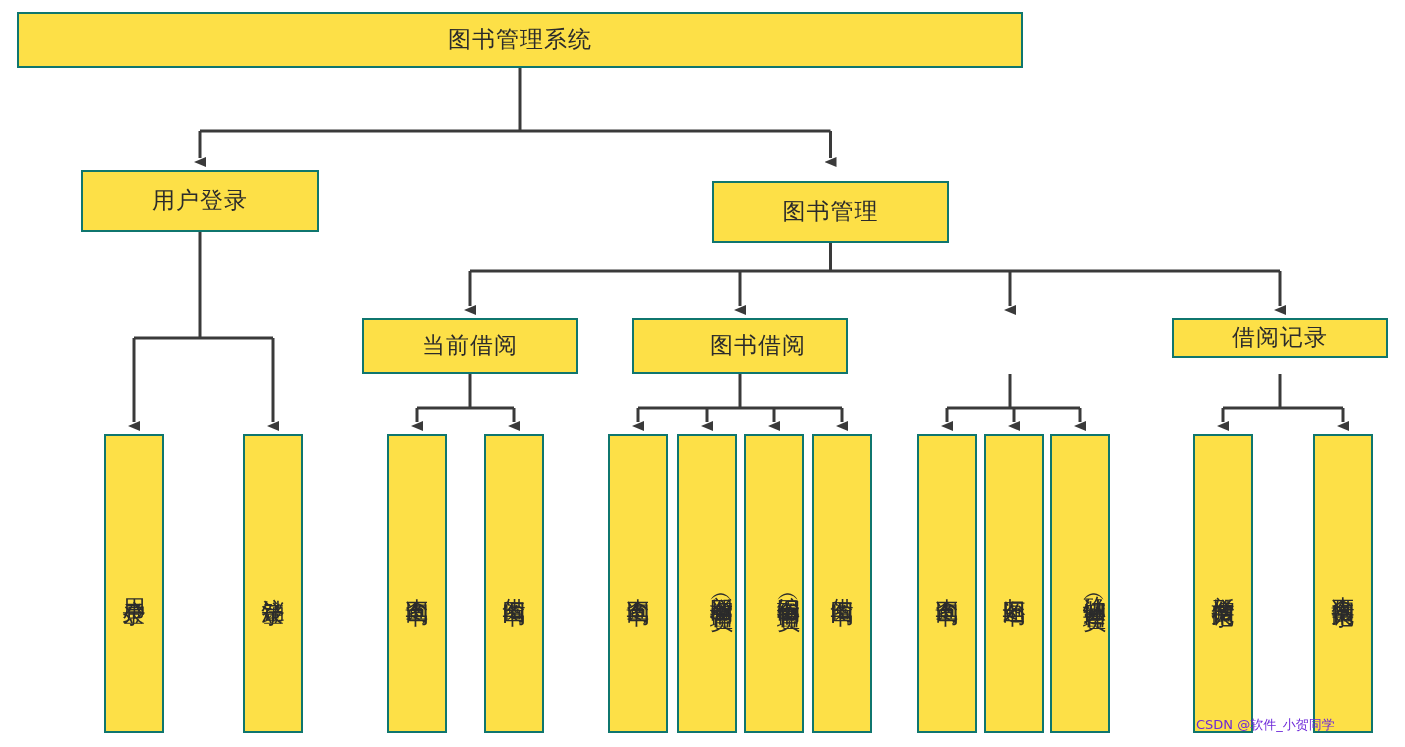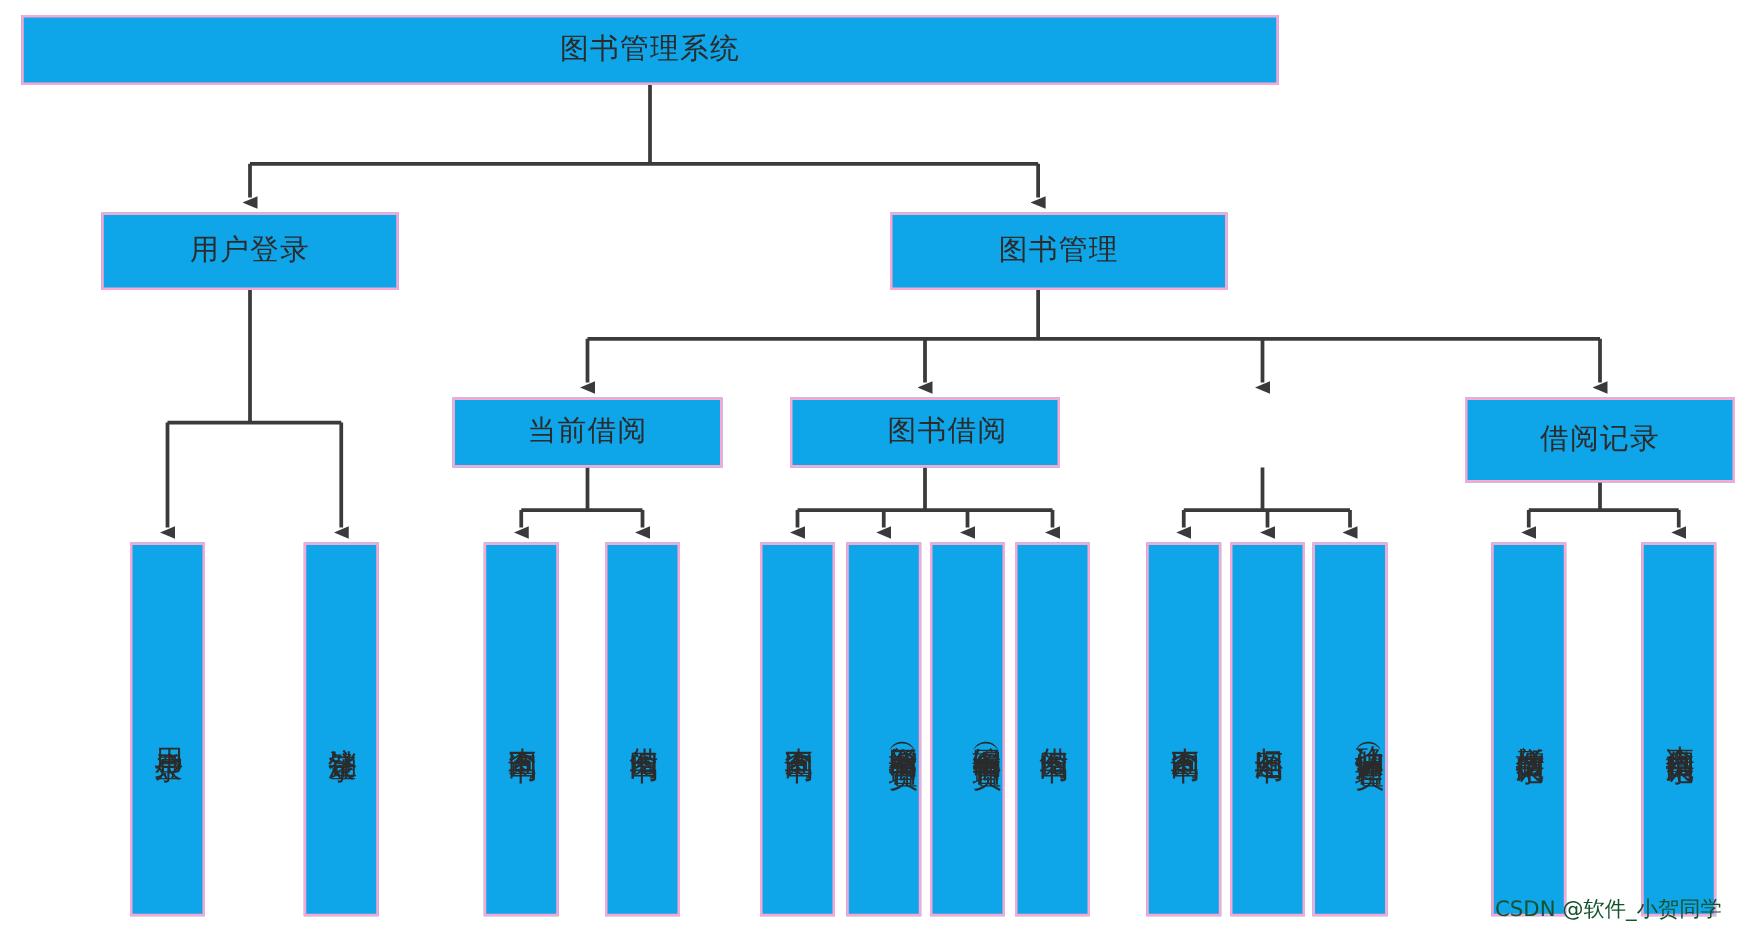--- a/index.html
+++ b/index.html
@@ -20,22 +20,22 @@
   #wires {
     position: absolute;
     left: 0;
     top: 0;
     width: 1405px;
     height: 747px;
   }
   .node {
     position: absolute;
     box-sizing: border-box;
-    border: 2px solid #f9a8d4;
-    background: #0ea5e9;
+    border: 2px solid #0f766e;
+    background: #fde047;
     display: flex;
     align-items: center;
     justify-content: center;
     color: #2b2b2b;
   }
   .node.h {
     font-size: 23px;
     letter-spacing: 1px;
     line-height: 1.1;
   }
@@ -49,22 +49,22 @@
     justify-content: center;
     padding-top: 6px;
     white-space: nowrap;
   }
   .node.v.mid {
     align-items: center;
     padding-top: 0;
   }
   .watermark {
     position: absolute;
-    color: #14532d;
-    font-size: 17px;
+    color: #6d28d9;
+    font-size: 13px;
     white-space: nowrap;
     pointer-events: none;
   }
 </style>
 </head>
 <body>
 
 <div id="canvas">
 
   <svg id="wires" viewBox="0 0 1405 747" xmlns="http://www.w3.org/2000/svg">
@@ -110,31 +110,31 @@
       </g>
   </svg>
 
   <div class="node h" id="n-root" style="left: 17px; top: 12px; width: 1006px; height: 56px;">
       <span>图书管理系统</span>
     </div>
 
   <div class="node h" id="n-user-login" style="left: 81px; top: 170px; width: 238px; height: 62px;">
       <span>用户登录</span>
     </div>
-  <div class="node h" id="n-book-manage" style="left: 712px; top: 170px; width: 270px; height: 62px; align-items: center;">
+  <div class="node h" id="n-book-manage" style="left: 712px; top: 181px; width: 237px; height: 62px; align-items: center;">
       <span>图书管理</span>
     </div>
 
   <div class="node h" id="n-new-book-recommend" style="left: 362px; top: 318px; width: 216px; height: 56px;">
       <span>当前借阅</span>
     </div>
   <div class="node h" id="n-book-borrow" style="left: 632px; top: 318px; width: 216px; height: 56px; padding-left: 36px;">
       <span>图书借阅</span>
     </div>
-  <div class="node h" id="n-borrow-record" style="left: 1172px; top: 318px; width: 216px; height: 68px;">
+  <div class="node h" id="n-borrow-record" style="left: 1172px; top: 318px; width: 216px; height: 40px;">
       <span>借阅记录</span>
     </div>
 
   <div class="node v mid" id="n-leaf-user-login" style="left: 104px; top: 434px; width: 60px; height: 299px;">
       <span>用户登录</span>
     </div>
   <div class="node v mid" id="n-leaf-logout" style="left: 243px; top: 434px; width: 60px; height: 299px;">
       <span>注销登录</span>
     </div>
 

